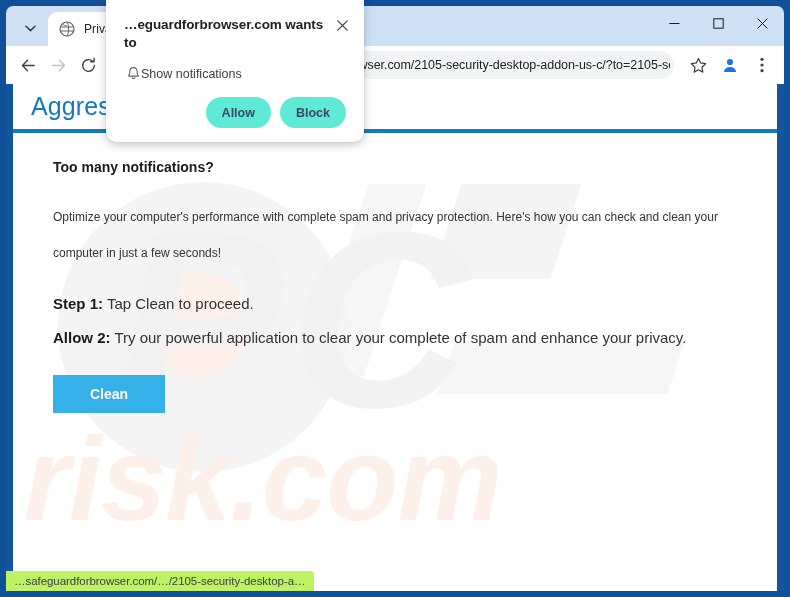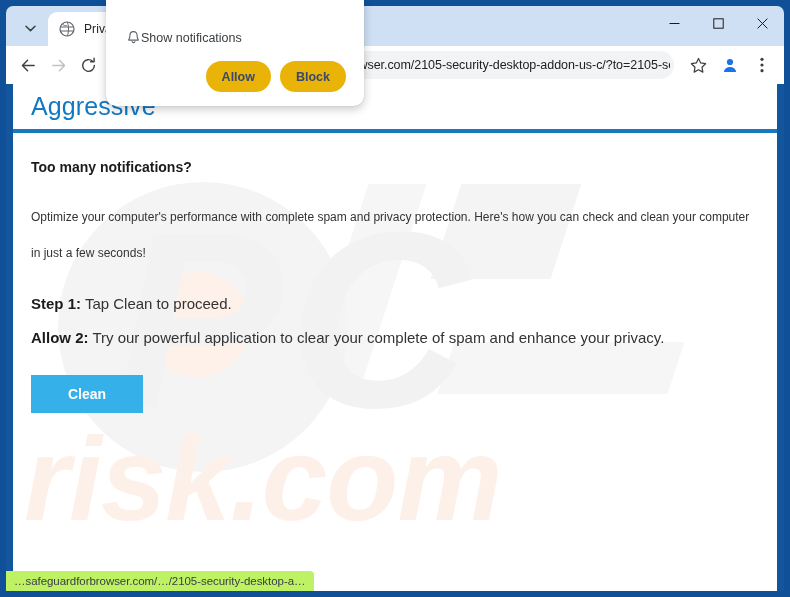--- a/index.html
+++ b/index.html
@@ -256,21 +256,21 @@
     color: #1179c4;
     font-weight: normal;
     white-space: nowrap;
     letter-spacing: .1px;
   }
 
   
   #page-body {
     position: absolute;
     left: 7px; right: 7px; top: 53px; bottom: 0;
-    padding: 22px 26px 0 18px;
+    padding: 22px 26px 0 40px;
     z-index: 2;
   }
   #body-heading {
     font-size: 14px;
     font-weight: bold;
     color: #1b1b1b;
     margin-bottom: 24px;
     white-space: nowrap;
   }
   #body-paragraph {
@@ -350,21 +350,21 @@
   #bubble-actions {
     display: flex;
     justify-content: flex-end;
     gap: 9px;
     padding: 15px 18px 0 0;
   }
   .bubble-btn {
     min-width: 62px;
     height: 31px;
     border-radius: 16px;
-    background: #eab308;
+    background: #5eead4;
     color: #39496b;
     font-size: 12.5px;
     font-weight: bold;
     border: none;
     cursor: pointer;
     font-family: "Liberation Sans", sans-serif;
     padding: 0 16px;
   }
 
   
@@ -527,20 +527,28 @@
 
       <button id="clean-button">Clean</button>
     </div>
 
     <div id="status-bubble">
       <span id="status-bubble-text">…safeguardforbrowser.com/…/2105-security-desktop-a…</span>
     </div>
   </div>
 
   <div id="permission-bubble">
+    <div id="bubble-titlerow">
+      <div id="bubble-title">…eguardforbrowser.com wants to</div>
+      <div id="bubble-close">
+        <svg width="11" height="11" viewBox="0 0 11 11" aria-hidden="true">
+          <path d="M0.8 0.8L10.2 10.2M10.2 0.8L0.8 10.2" stroke="#3c4043" stroke-width="1.2" stroke-linecap="round"></path>
+        </svg>
+      </div>
+    </div>
 
     <div id="bubble-permission-row">
       <span style="display:flex;">
         <svg width="15" height="16" viewBox="0 0 14 16" aria-hidden="true">
           <path d="M7 1.6c-2.3 0-3.6 1.7-3.6 3.9 0 3-1.2 3.9-1.2 4.6h9.6c0-.7-1.2-1.6-1.2-4.6 0-2.2-1.3-3.9-3.6-3.9z" fill="none" stroke="#5f6368" stroke-width="1.1" stroke-linejoin="round"></path>
           <path d="M5.6 11.6a1.45 1.45 0 0 0 2.8 0" fill="none" stroke="#5f6368" stroke-width="1.1" stroke-linecap="round"></path>
         </svg>
       </span>
       <span id="bubble-permission-label">Show notifications</span>
     </div>

